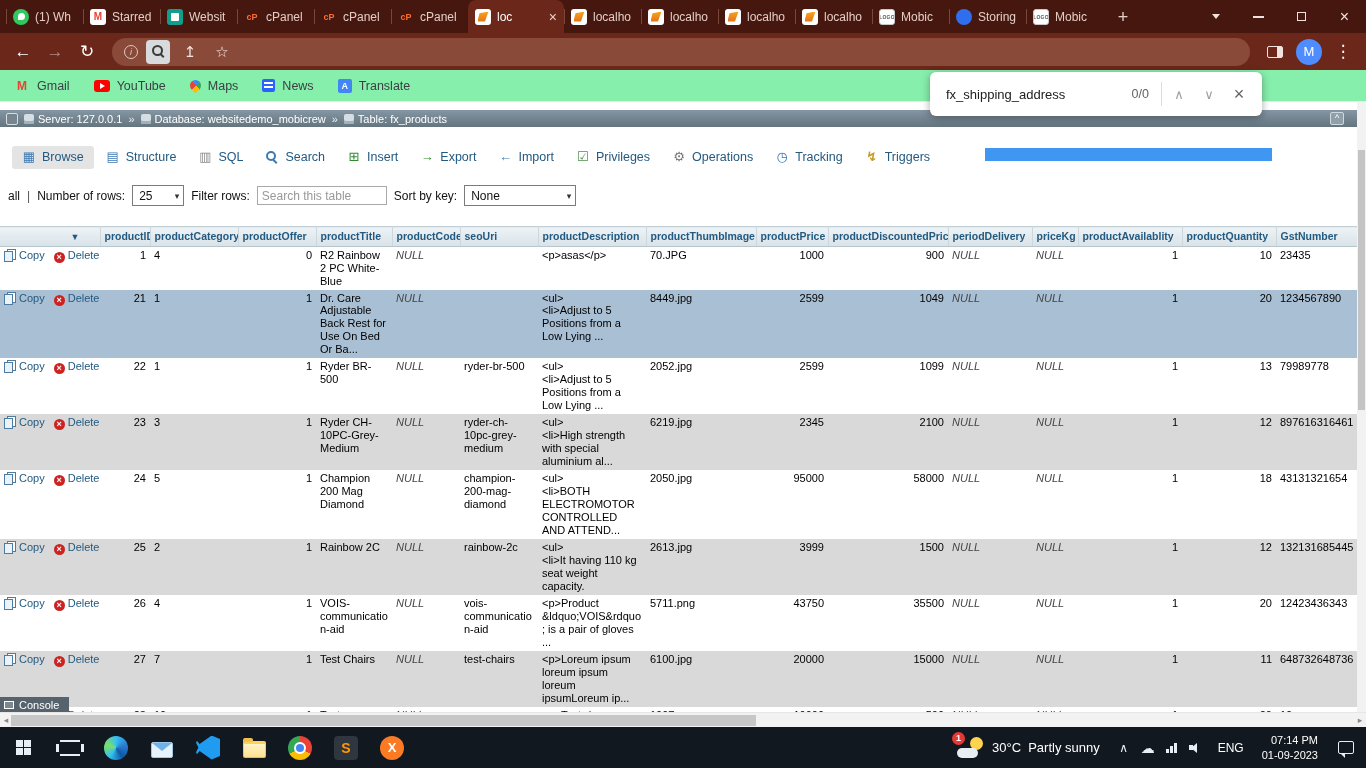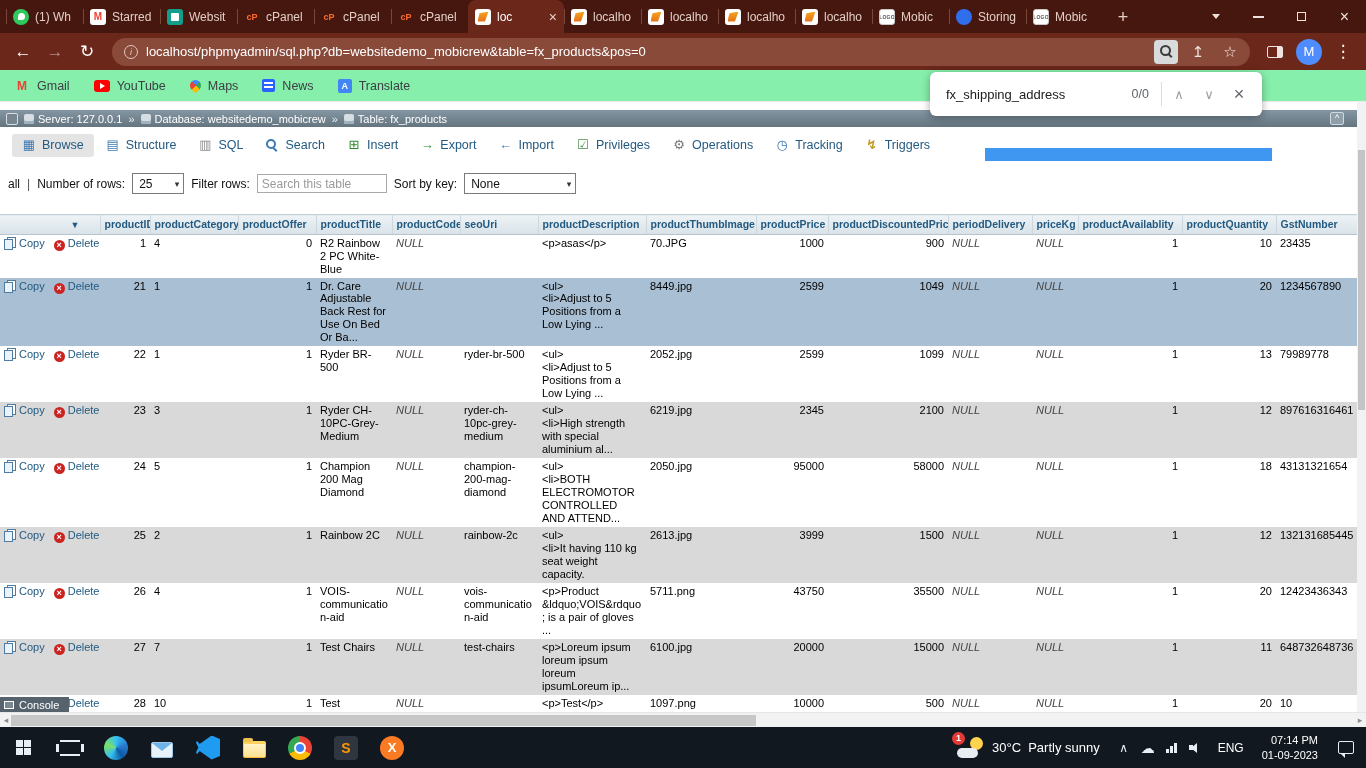--- a/index.html
+++ b/index.html
@@ -80,21 +80,21 @@
 
 .page{position:absolute;top:102px;left:0;right:0;height:610px;background:#fff;overflow:hidden}
 .crumbbar{margin-top:8px;height:17px;background:linear-gradient(#8496a3,#64757f);color:#fff;font-size:11px;display:flex;align-items:center;gap:6px;padding:0 6px;position:relative}
 .bc-wrap{display:flex;align-items:center;gap:6px}
 .bc-item{display:flex;align-items:center;gap:4px}
 .bc-ico{width:10px;height:10px;background:#d7dee3;border-radius:2px;box-shadow:inset 0 -3px 0 #9fb2bd;display:inline-block}
 .bc-sep{color:#e8eef2}
 .menu-ico{width:12px;height:12px;border:1px solid #d7dee3;border-radius:2px;background:#77858f;display:inline-block}
 .scrolltop{position:absolute;right:22px;top:2px;width:14px;height:13px;background:#8fa0ab;border:1px solid #cfd8de;color:#fff;font-size:9px;line-height:11px;text-align:center;border-radius:2px}
 
-.pma-tabs{display:flex;align-items:center;height:28px;padding-left:12px;gap:2px;margin-top:4px}
+.pma-tabs{display:flex;align-items:center;height:28px;padding-left:12px;gap:2px;margin-top:16px}
 .ptab{display:flex;align-items:center;gap:6px;padding:4px 10px 5px;font-size:12.5px;color:#235a81;border-radius:3px;white-space:nowrap}
 .ptab.active{background:#e4e4e4}
 .pico{width:14px;height:14px;font-size:13px;line-height:14px;text-align:center;color:#3e7ab1;position:relative;display:inline-block}
 .p-browse::before{content:"▦"}
 .p-structure::before{content:"▤"}
 .p-sql::before{content:"▥";color:#8a8a8a}
 .p-search::before{content:"";position:absolute;left:1px;top:1px;width:6px;height:6px;border:2px solid #3e7ab1;border-radius:50%}
 .p-search::after{content:"";position:absolute;left:9px;top:9px;width:2px;height:5px;background:#3e7ab1;transform:rotate(-45deg)}
 .p-insert::before{content:"⊞";color:#2f8a2f}
 .p-export::before{content:"→";color:#2f8a2f;font-weight:bold}
@@ -282,21 +282,20 @@
         </div>
     </div>
   </div>
 
   <div class="toolbar">
     <div class="nav-ico">←</div>
     <div class="nav-ico dim">→</div>
     <div class="nav-ico">↻</div>
     <div class="omnibox">
       <span class="site-info">i</span>
-      <span class="url">localhost/phpmyadmin/sql.php?db=websitedemo_mobicrew&amp;table=fx_products&amp;pos=0</span>
       <span class="ob-find">
           <span class="mag"></span>
         </span>
       <span class="ob-ic">↥</span>
       <span class="ob-ic">☆</span>
     </div>
     <div class="sidepanel-ico">
         <span class="sp"></span>
       </div>
     <div class="avatar">M</div>

